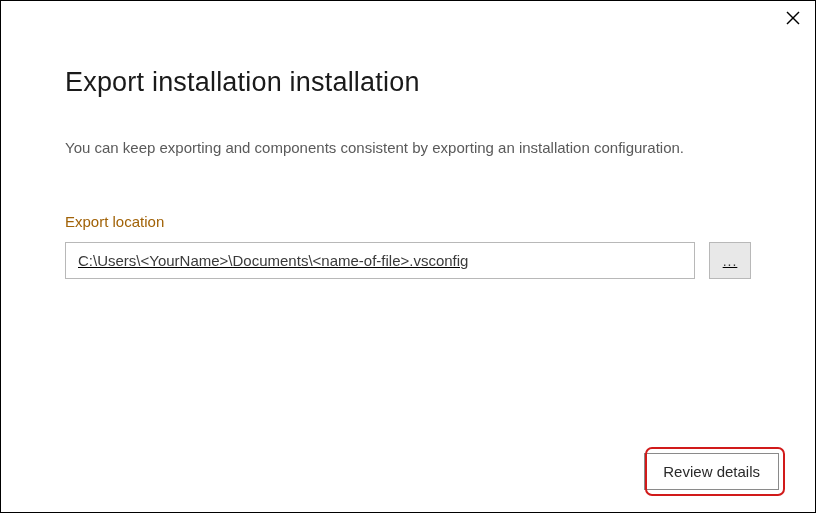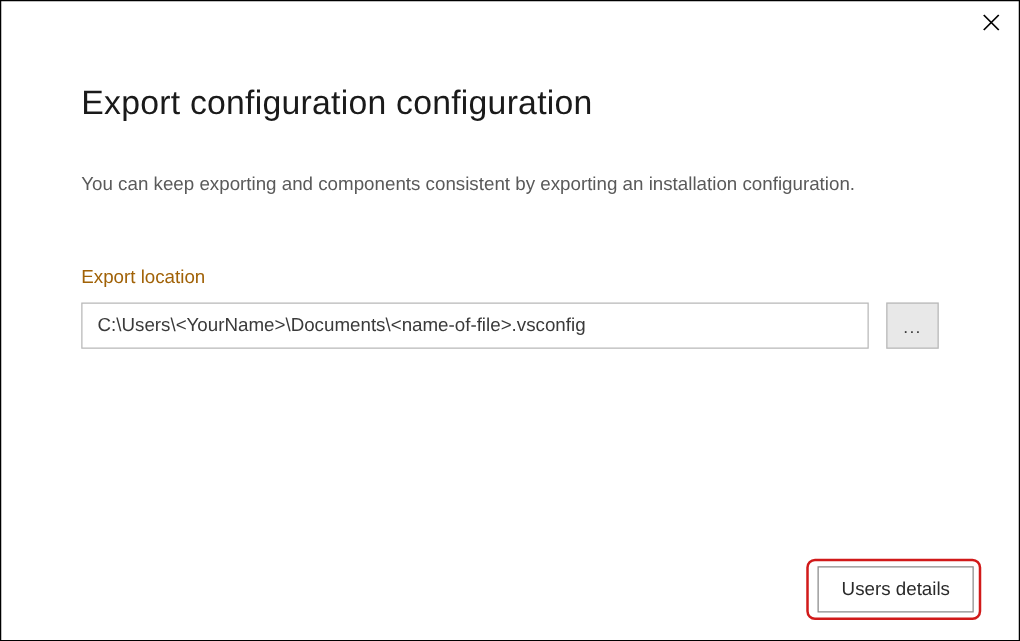--- a/index.html
+++ b/index.html
@@ -55,20 +55,21 @@
       font-size: 15px;
       font-weight: 400;
       color: #a16207;
       margin-bottom: 12px;
       display: block;
     }
     .input-row {
       display: flex;
       align-items: flex-start;
       gap: 14px;
+      text-decoration: underline;
     }
     .path-input {
       flex: 1;
       height: 37px;
       border: 1px solid #b8b8b8;
       padding: 0 12px;
       font-size: 15px;
       font-family: inherit;
       color: #3a3a3a;
       background: #ffffff;
@@ -119,26 +120,26 @@
 <button class="close-btn">
   <span>
     <svg viewBox="0 0 16 16" stroke="#000" stroke-width="1.4" fill="none">
       <line x1="2" y1="2" x2="14" y2="14"></line>
       <line x1="14" y1="2" x2="2" y2="14"></line>
     </svg>
   </span>
 </button>
 
 <div class="content">
-  <h1 class="title">Export configuration configuration</h1>
+  <h1 class="title">Export installation installation</h1>
   <p class="description">You can keep exporting and components consistent by exporting an installation configuration.</p>
   <label class="field-label">Export location</label>
   <div class="input-row">
     <input type="text" class="path-input" value="C:\Users\&lt;YourName&gt;\Documents\&lt;name-of-file&gt;.vsconfig" style="">
     <button class="browse-btn">...</button>
   </div>
 </div>
 
 <div class="footer">
-  <button class="review-btn">Users details</button>
+  <button class="review-btn">Review details</button>
 </div>
 
 <div class="highlight-box"></div>
 
 </body></html>

